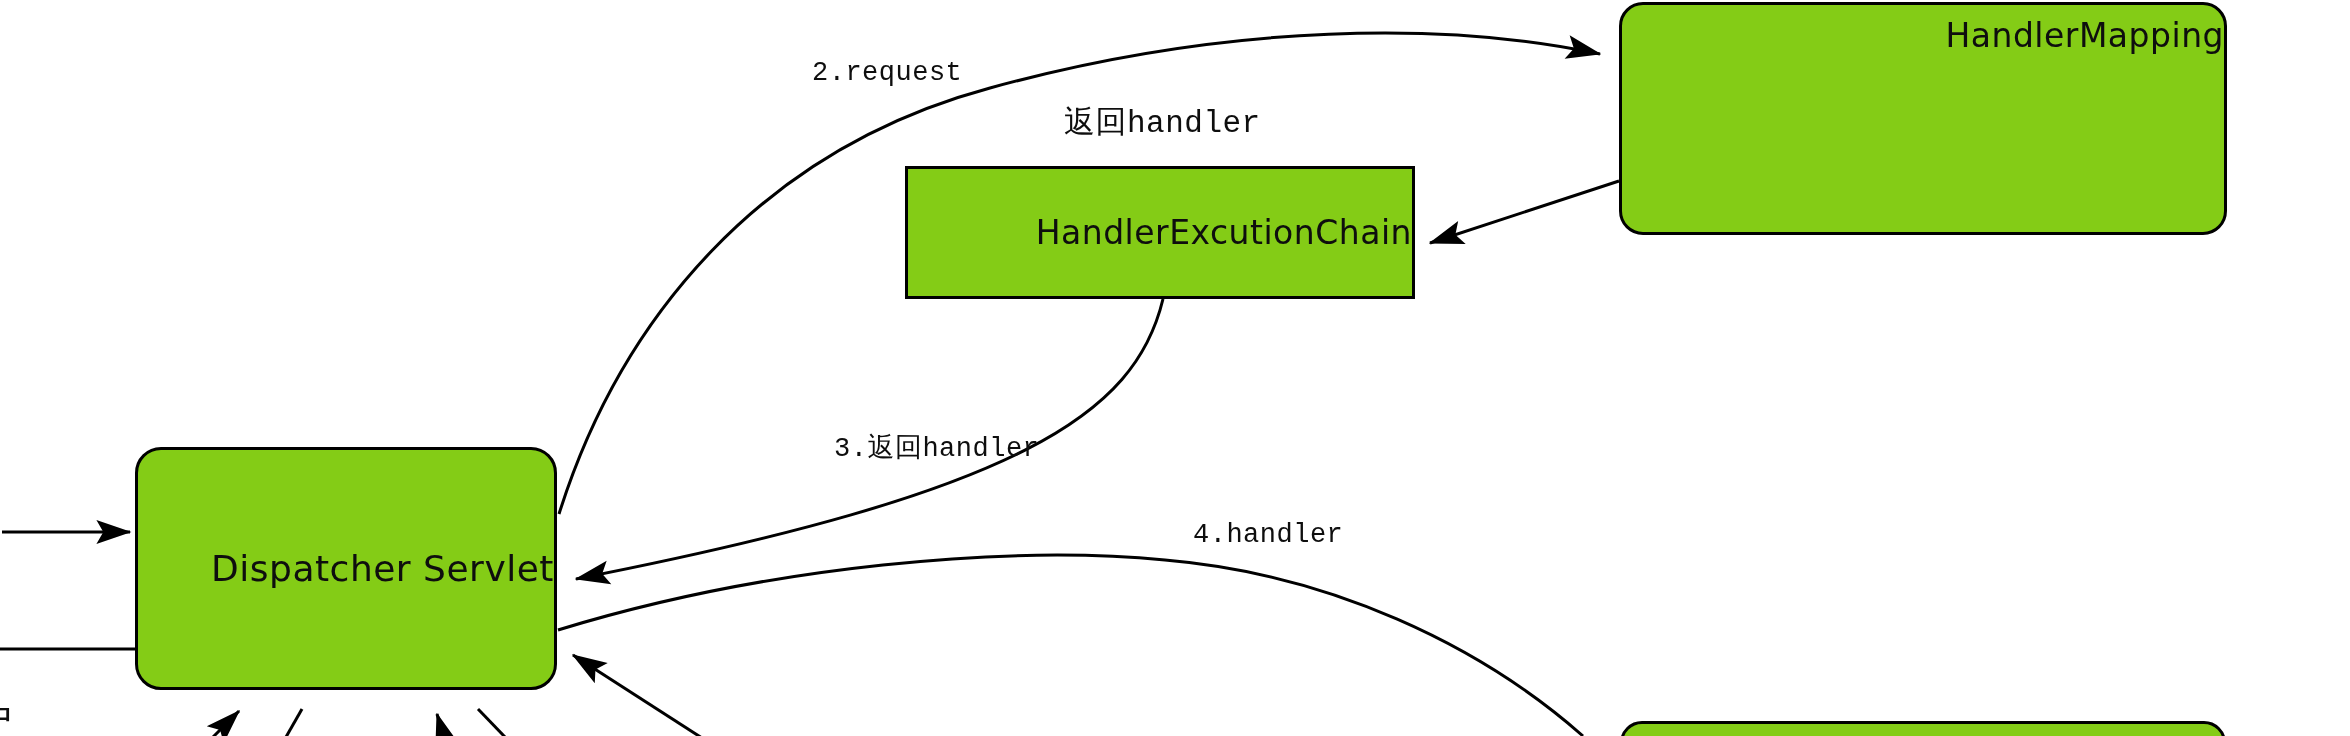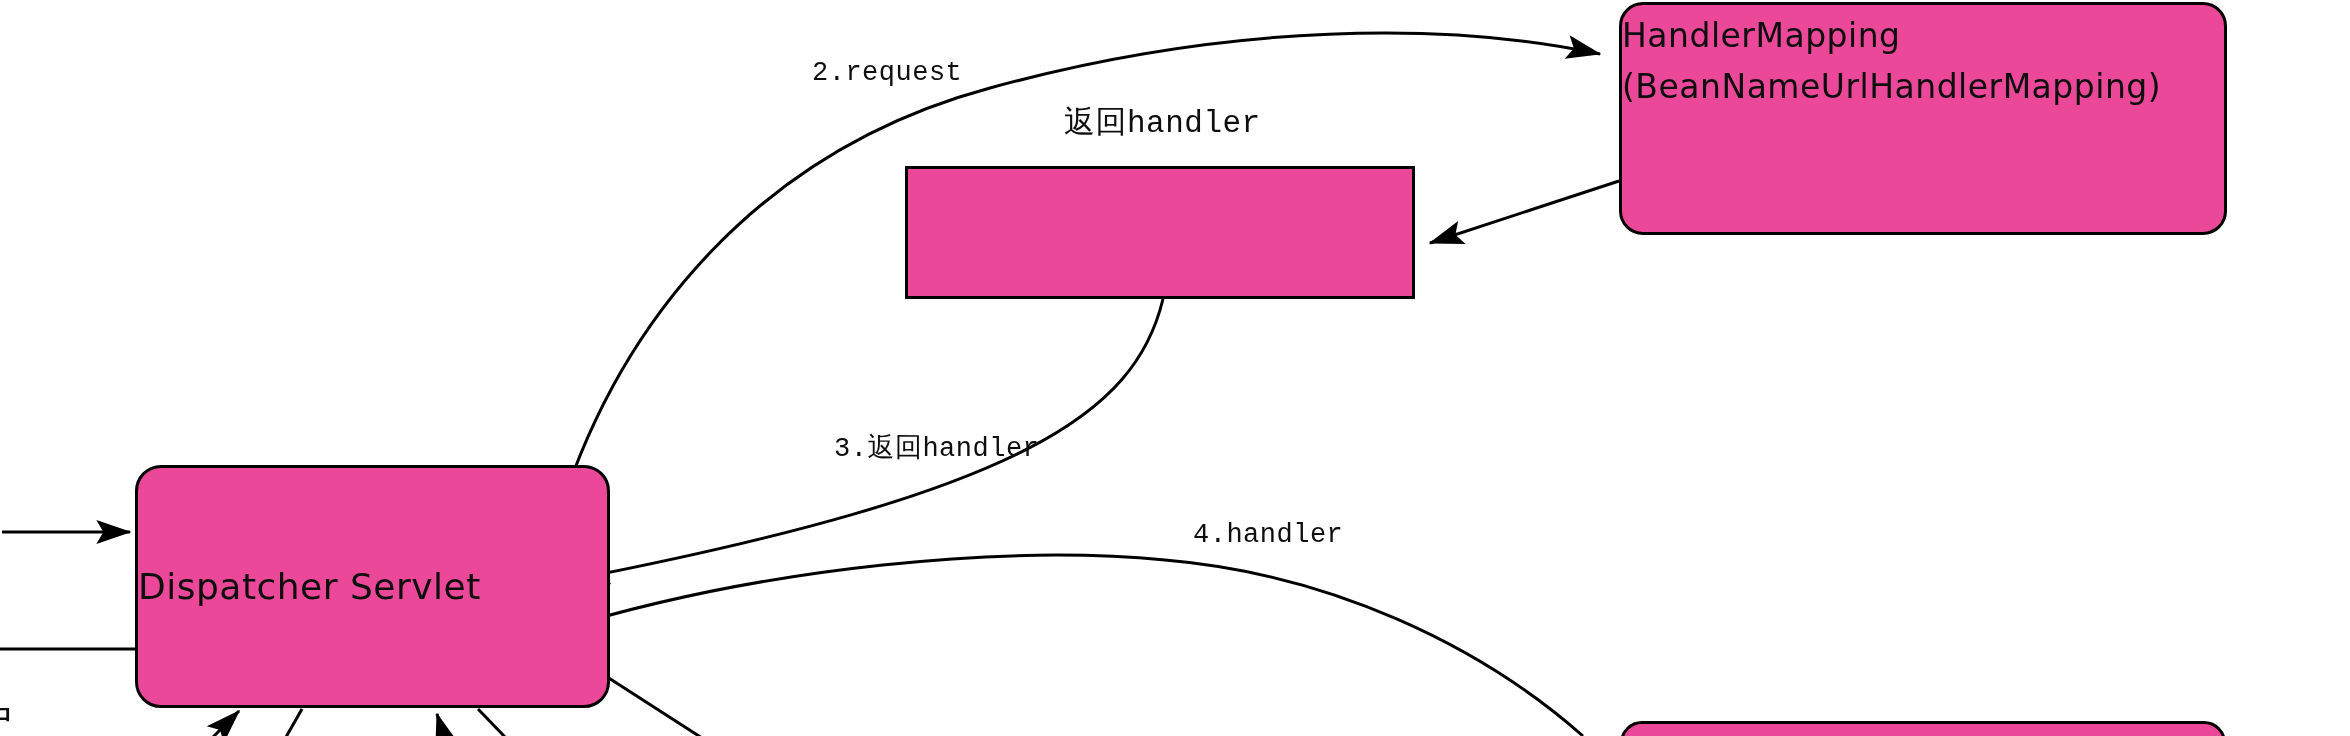--- a/index.html
+++ b/index.html
@@ -7,30 +7,30 @@
     width:2350px; height:736px;
     overflow:hidden; position:relative;
     background:#ffffff;
     font-family:"DejaVu Sans", sans-serif;
     color:#0e0e0e;
   }
   #edges { position:absolute; left:0; top:0; z-index:1; }
   .node {
     position:absolute; z-index:2;
     border:3px solid #000;
-    background:#ec4899;
+    background:#84cc16;
     box-sizing:border-box;
     display:flex; flex-direction:column;
-    align-items:flex-start; justify-content:center;
+    align-items:flex-end; justify-content:center;
     text-align:center;
     letter-spacing:0.5px;
   }
   .rounded { border-radius:26px; }
   .node .line { display:block; white-space:nowrap; }
-  #ds-box   { left:135px; top:465px; width:475px; height:243px; font-size:36px; }
+  #ds-box   { left:135px; top:447px; width:422px; height:243px; font-size:36px; }
   #hec-box  { left:905px; top:166px; width:510px; height:133px; font-size:33px; line-height:47px; border-radius:0; }
   #hm-box   { left:1619px; top:2px;  width:608px; height:233px; font-size:33px; line-height:51px;
               justify-content:flex-start; padding-top:5px; border-radius:24px; border-width:3.5px; }
   #ha-box   { left:1620px; top:721px; width:606px; height:90px; border-radius:22px; }
   .edge-label {
     position:absolute; z-index:3;
     white-space:nowrap; font-size:27px; letter-spacing:0.5px;font-family:Liberation Mono, monospace;
   }
   #lbl-2request { left:812px;  top:58px;  }
   #lbl-confirm  { left:1064px; top:101px; font-size:31px; }
@@ -59,25 +59,25 @@
   <path d="M 302 709 L 286 737" stroke="#000" stroke-width="3" fill="none"></path>
   <path d="M 444 737 L 437 714" stroke="#000" stroke-width="3" fill="none" marker-end="url(#arr)"></path>
   <path d="M 478 709 L 505 737" stroke="#000" stroke-width="3" fill="none"></path>
 </svg>
 
 <div class="node rounded" id="ds-box">
   <span class="line">Dispatcher Servlet</span>
 </div>
 
 <div class="node" id="hec-box">
+  <span class="line">HandlerExcutionChain</span>
 </div>
 
 <div class="node rounded" id="hm-box">
   <span class="line">HandlerMapping</span>
-  <span class="line">(BeanNameUrlHandlerMapping)</span>
 </div>
 
 <div class="node rounded" id="ha-box"></div>
 
 <div class="edge-label" id="lbl-2request">2.request</div>
 <div class="edge-label" id="lbl-confirm">返回handler</div>
 <div class="edge-label" id="lbl-3return">3.返回handler</div>
 <div class="edge-label" id="lbl-4handler">4.handler</div>
 <div class="edge-label" id="lbl-clipped">户</div>
 

